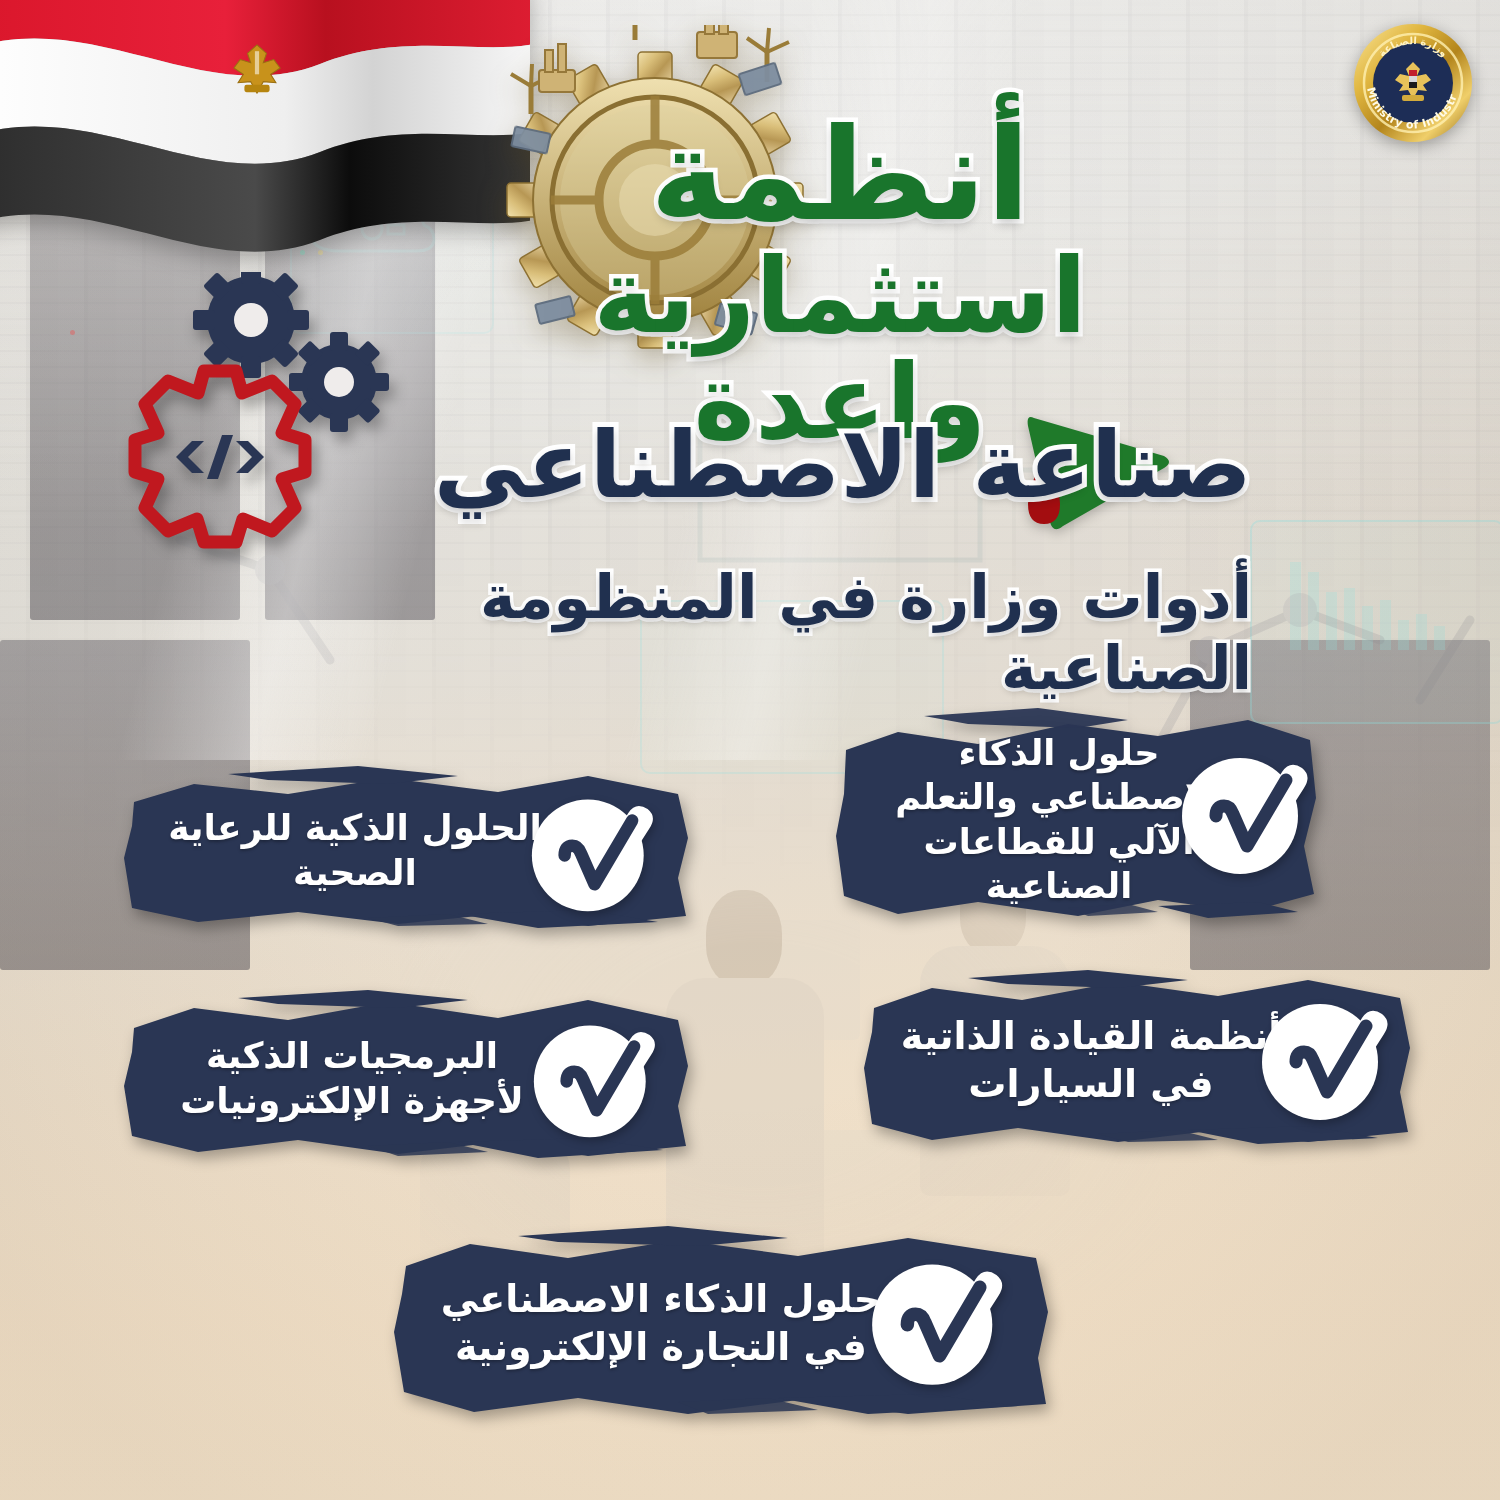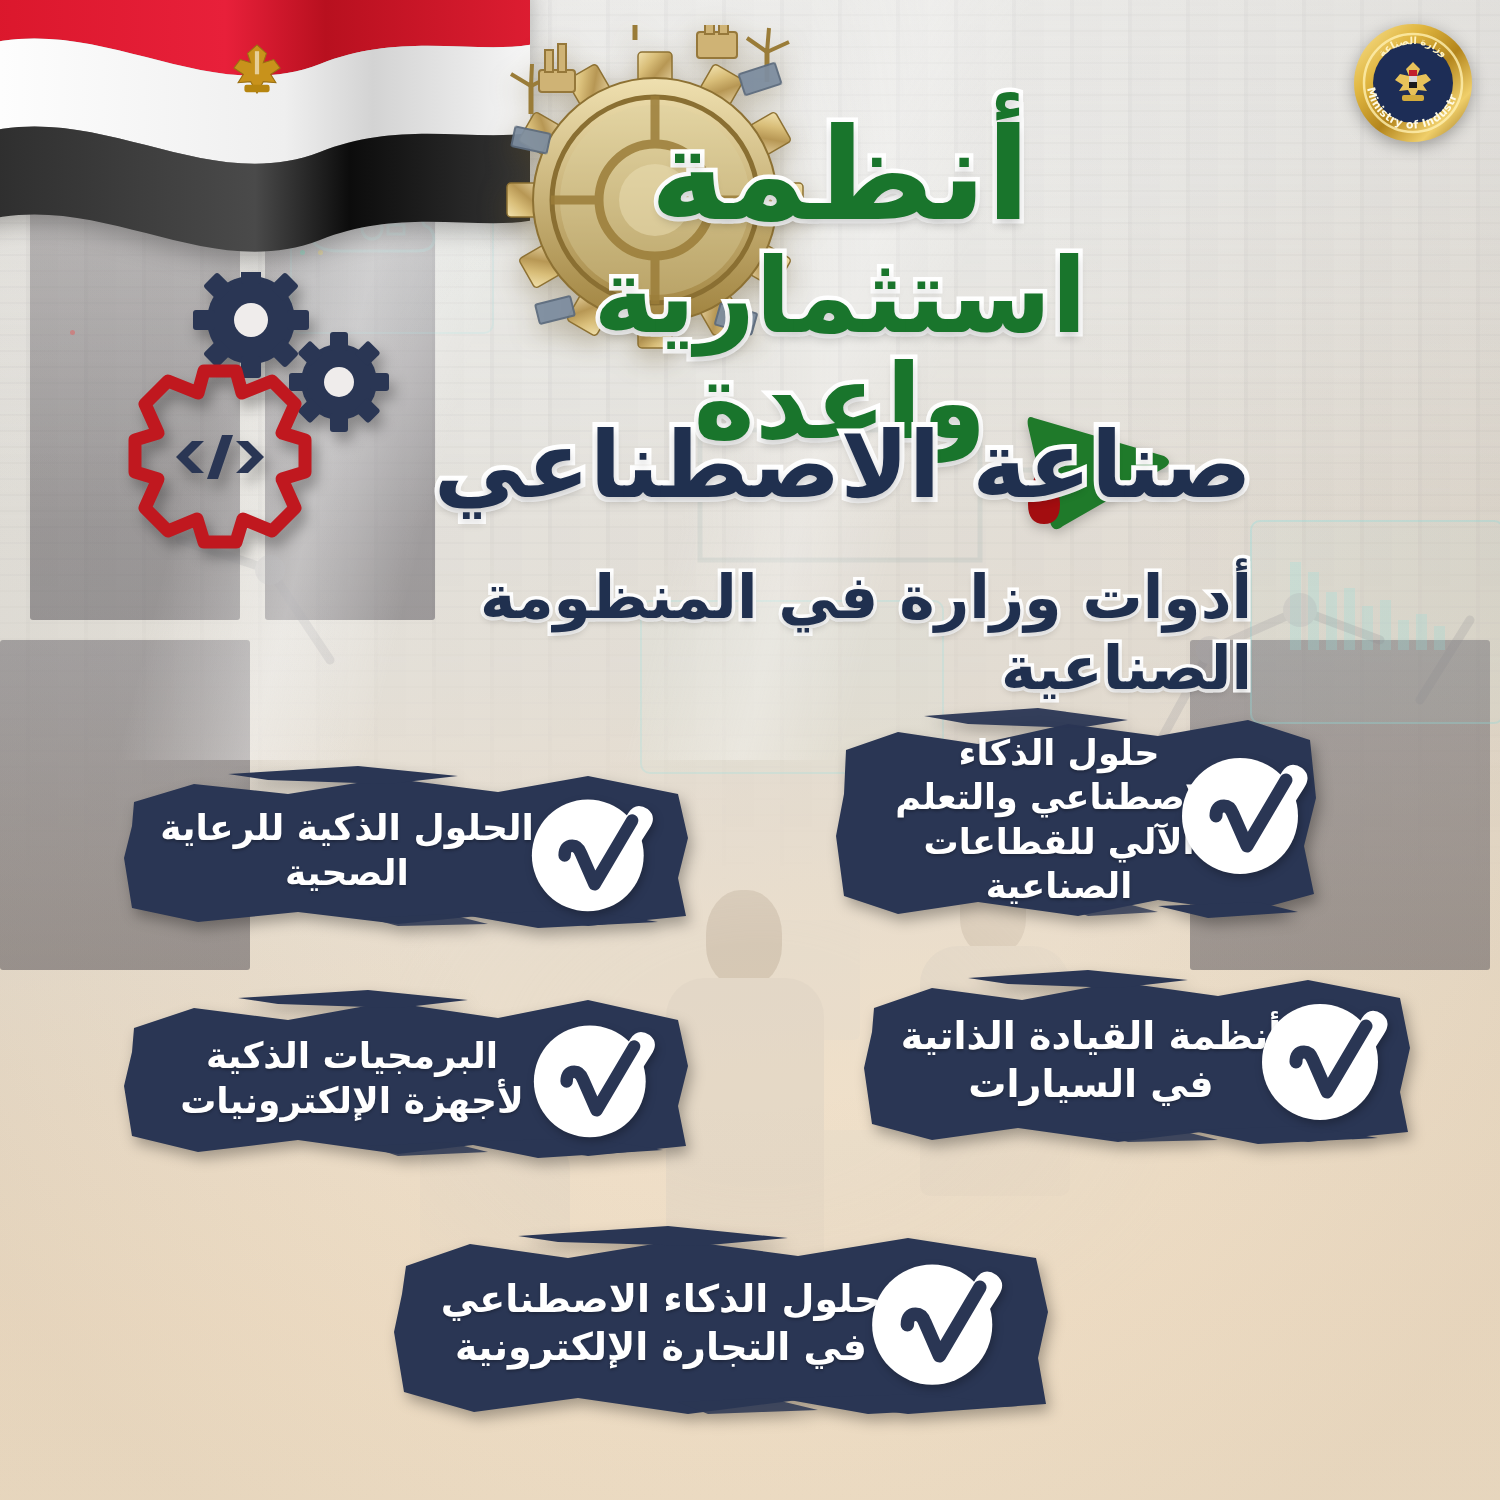--- a/index.html
+++ b/index.html
@@ -528,21 +528,21 @@
   <div class="card" style="left:118px;top:766px;width:580px;height:168px;">
     <div class="brushwrap">
       <svg viewBox="0 0 580 168" preserveAspectRatio="none">
         <path fill="#2a3654" d="M16 36 L76 18 L170 28 L270 12 L380 26 L470 10 L560 28 L570 72 L560 112 L568 150
           L470 160 L380 148 L280 158 L180 146 L80 156 L14 142 L6 92 L14 60 Z"></path>
         <path fill="#2a3654" d="M110 8 L240 0 L340 10 L270 18 L150 14 Z"></path>
         <path fill="#2a3654" d="M340 148 L470 144 L540 156 L420 162 Z"></path>
         <path fill="#2a3654" d="M250 152 L330 148 L370 158 L280 160 Z" opacity=".85"></path>
       </svg>
     </div>
-    <div class="txt" style="left:36px;top:24px;width:386px;height:120px;font-size:36px;">الحلول الذكية للرعاية الصحية</div>
+    <div class="txt" style="left:44px;top:24px;width:386px;height:120px;font-size:36px;">الحلول الذكية للرعاية الصحية</div>
     <div class="check" style="left:410px;top:18px;width:135px;height:135px;">
       <svg viewBox="0 0 140 140">
         <circle cx="62" cy="74" r="58" fill="#ffffff"></circle>
         <path d="M30 74 Q30 56 44 56 Q54 56 58 66 L68 90 L104 30 Q112 18 124 26 Q134 34 126 46 L80 118
                  Q72 130 62 126 Q54 122 48 110 L34 86 Q30 80 30 74 Z" fill="#ffffff"></path>
         <path d="M38 74 Q38 64 46 64 Q52 64 55 72 L69 104 L108 38" fill="none" stroke="#2a3654" stroke-width="13" stroke-linecap="round" stroke-linejoin="round"></path>
       </svg>
     </div>
   </div>
 

